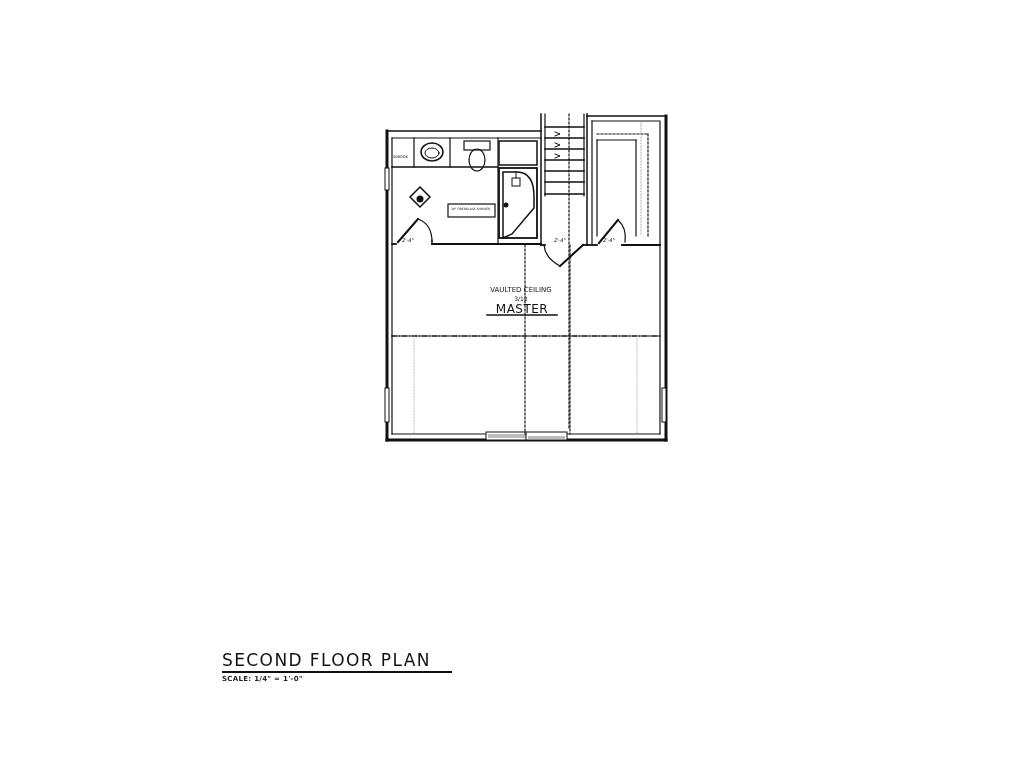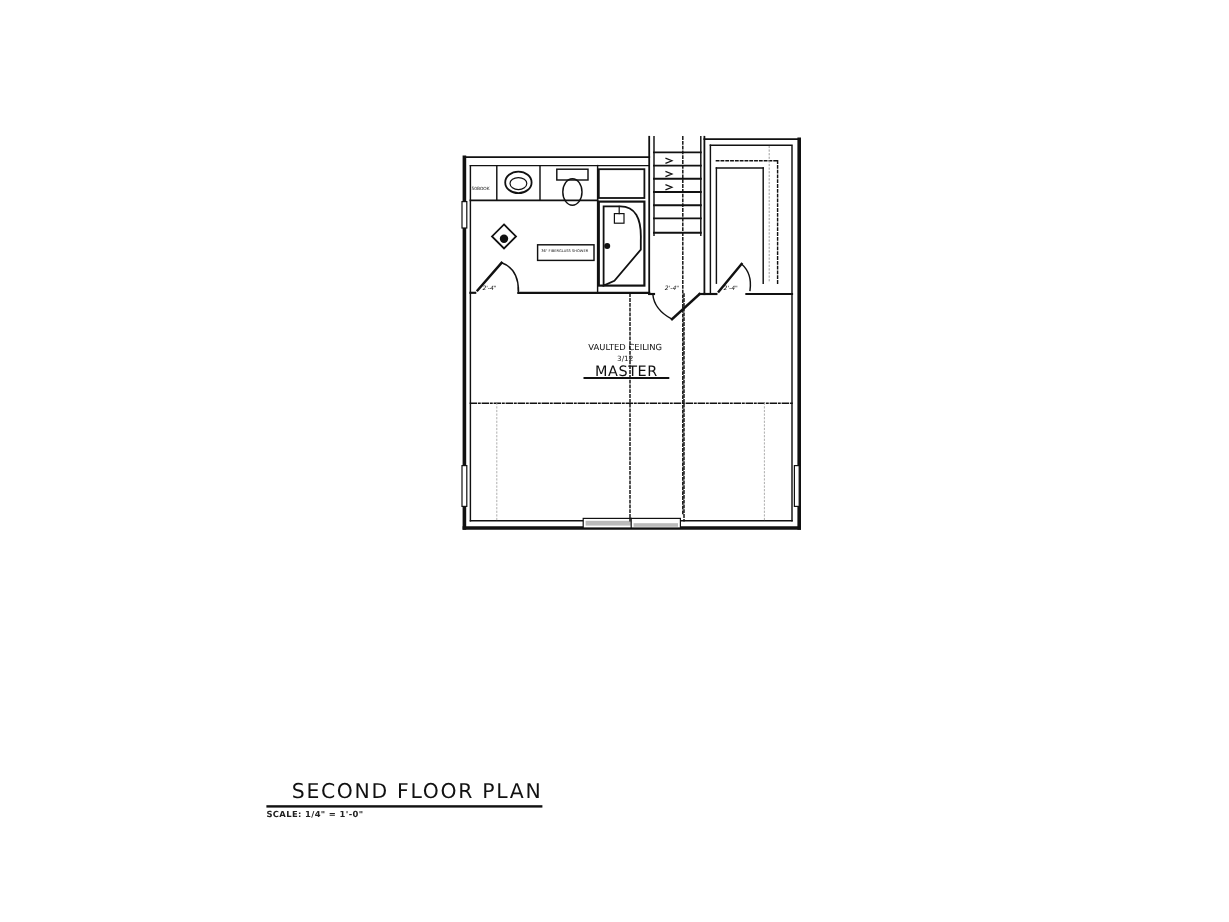--- a/index.html
+++ b/index.html
@@ -1,19 +1,19 @@
 <!DOCTYPE html>
 <html><head>
   <meta charset="utf-8">
   <style>
     html, body { margin: 0; padding: 0; background: #ffffff; }
     body { width: 1024px; height: 768px; position: relative; overflow: hidden; font-family: "DejaVu Sans", sans-serif; }
     #plan { position: absolute; left: 0; top: 0; width: 1024px; height: 768px; }
     .title-block { position: absolute; left: 222px; top: 650px; }
-    .plan-title { font-family: "DejaVu Sans", sans-serif; font-size: 17px; letter-spacing: 1.4px; color: #111; line-height: 20px; white-space: nowrap; text-align: right; }
+    .plan-title { font-family: "DejaVu Sans", sans-serif; font-size: 17px; letter-spacing: 1.4px; color: #111; line-height: 20px; white-space: nowrap; }
     .title-rule { width: 230px; height: 0; border-top: 2px solid #111; margin-top: 1px; }
     .plan-scale { font-family: "DejaVu Sans", sans-serif; font-size: 7px; font-weight: bold; color: #222; margin-top: 2px; letter-spacing: 0.3px; }
     svg text { font-family: "DejaVu Sans", sans-serif; }
   </style>
 </head>
 <body>
 
 <svg id="plan" viewBox="0 0 1024 768" xmlns="http://www.w3.org/2000/svg">
   <g stroke="#111" fill="none" stroke-linecap="square">
 

